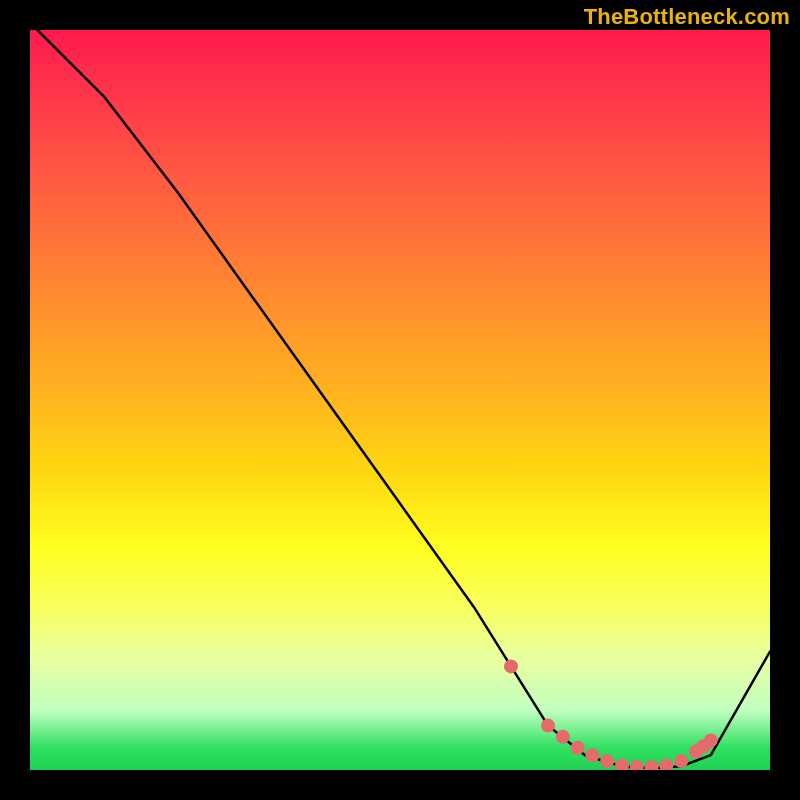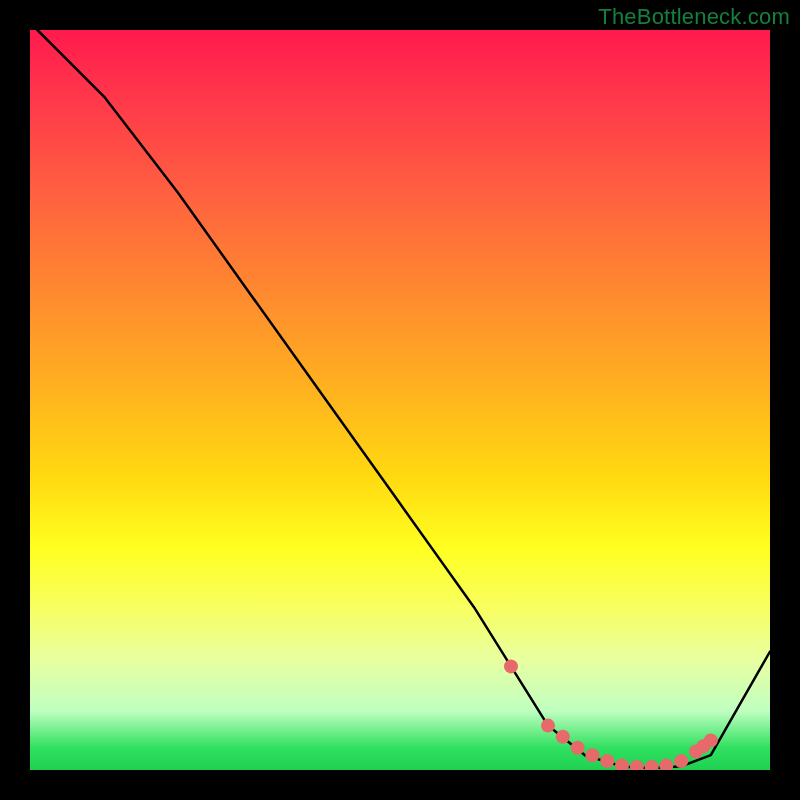--- a/index.html
+++ b/index.html
@@ -29,22 +29,22 @@
       #c0ffc0 92%,
       #30e060 97%,
       #20d050 100%);
   }
   .watermark {
     position: absolute;
     top: 4px;
     right: 10px;
     font-family: Arial, Helvetica, sans-serif;
     font-size: 22px;
-    font-weight: 400;
-    color: #15803d;
+    font-weight: 700;
+    color: #eab308;
     letter-spacing: 0.2px;
     user-select: none;
   }
   svg.curve {
     position: absolute;
     left: 0; top: 0;
     width: 740px;
     height: 740px;
     display: block;
   }

